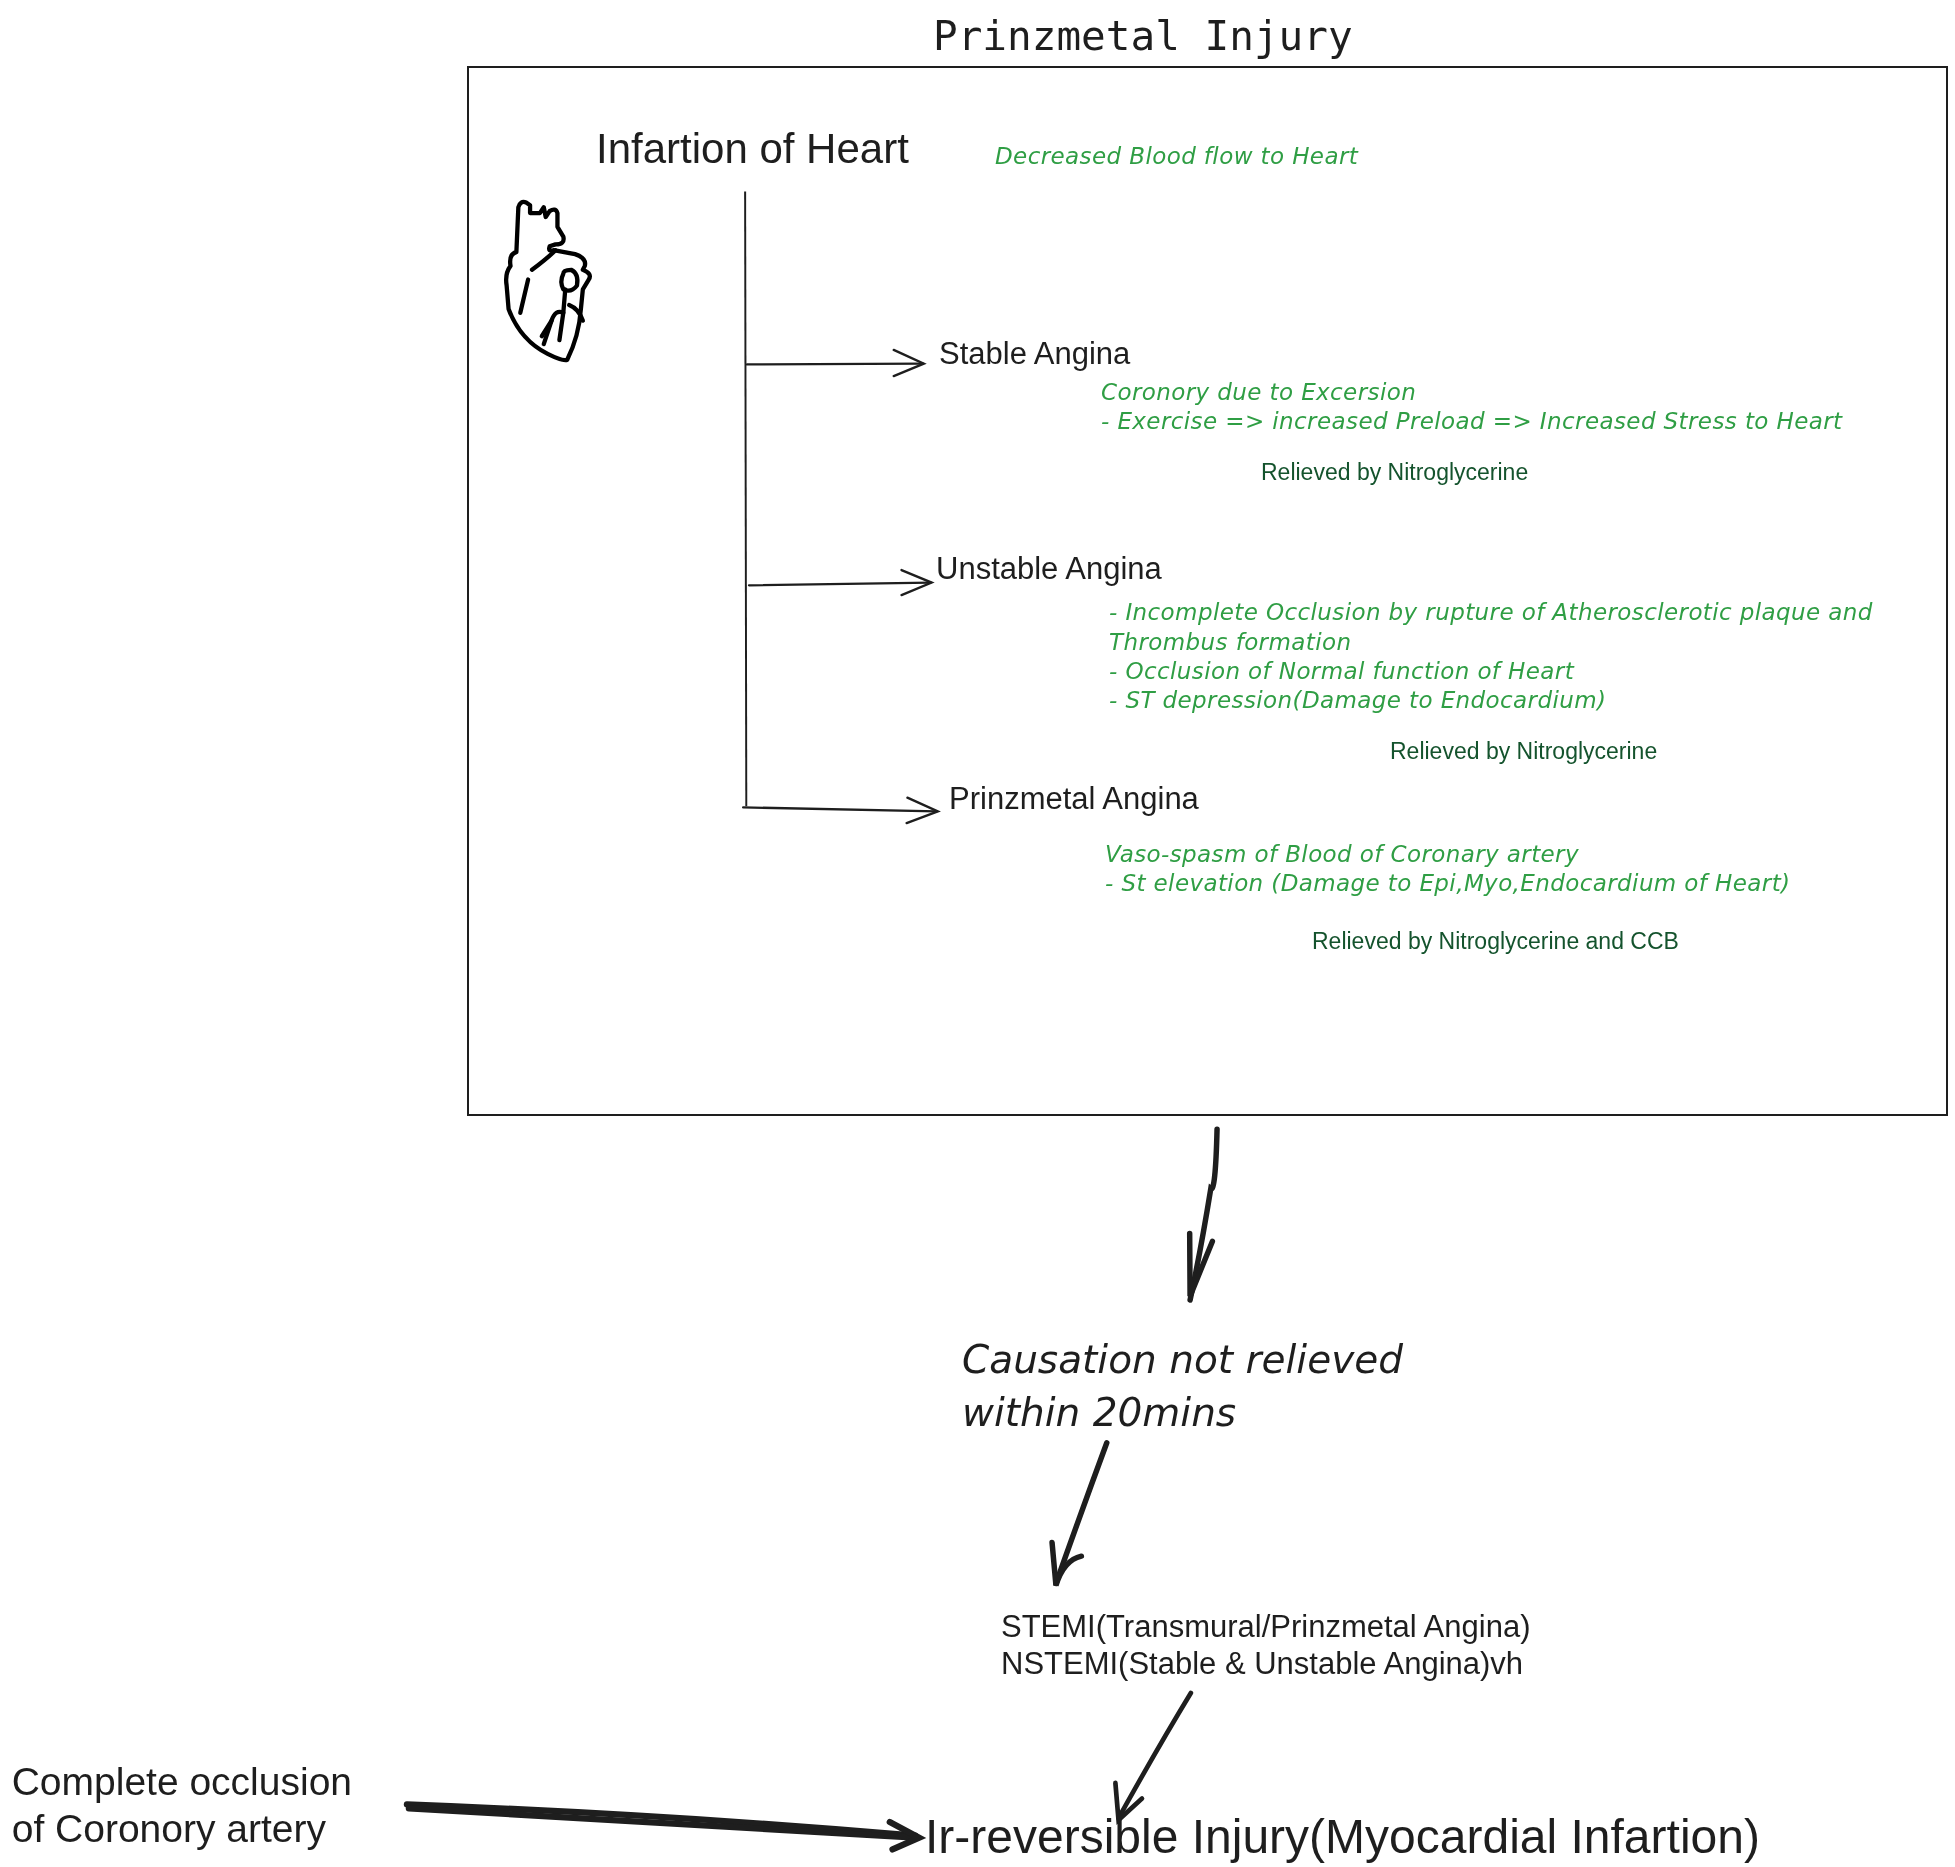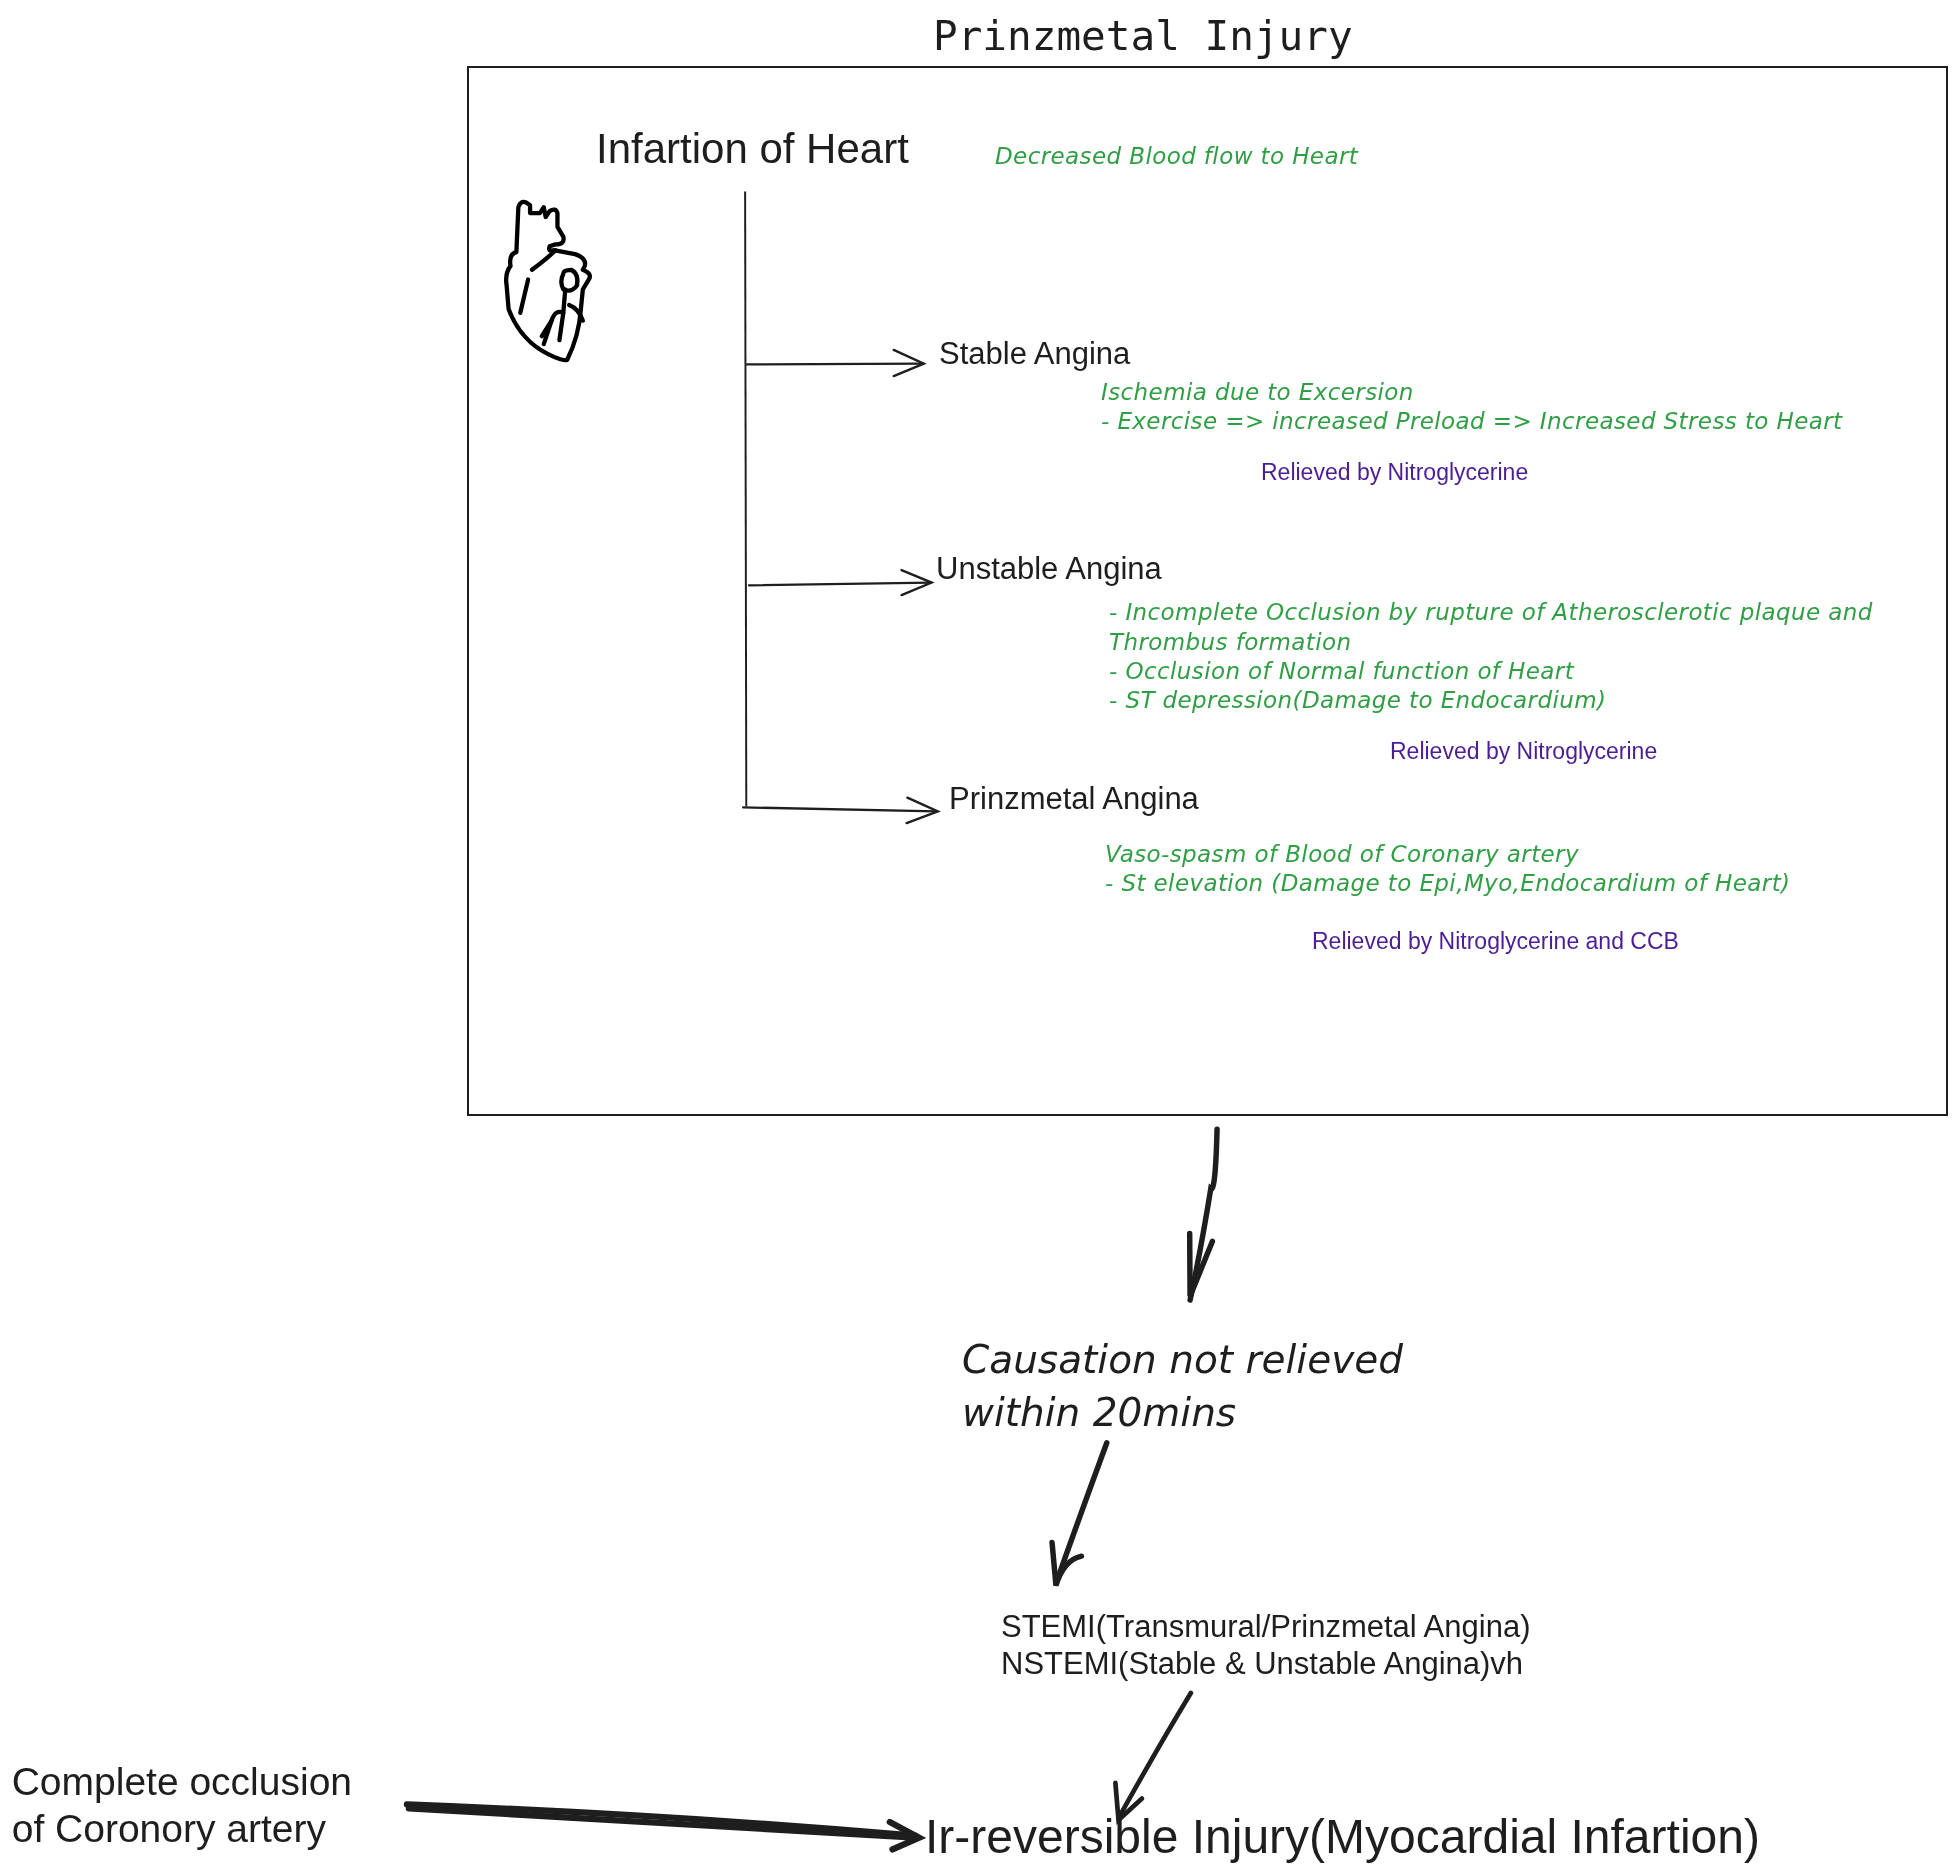--- a/index.html
+++ b/index.html
@@ -2,21 +2,21 @@
 <html style="font-size:6.3px"><head>
 <meta charset="utf-8">
 <style>
   html, body { margin:0; padding:0; background:#ffffff; }
   body { width:1961px; height:1867px; position:relative; overflow:hidden; }
   .abs { position:absolute; white-space:nowrap; }
   .title { font-family:"DejaVu Sans Mono", monospace; font-size:41px; color:#1e1e1e; }
   .sans { font-family:"Liberation Sans", sans-serif; color:#1e1e1e; }
   .hand { font-family:"DejaVu Sans", sans-serif; font-style:italic; }
   .green { color:#2f9e44; font-size:23px; letter-spacing:0.4px; }
-  .red { color:#4c1d95; font-size:23px; font-family:"Liberation Sans", sans-serif;text-align:center; }
+  .red { color:#14532d; font-size:23px; font-family:"Liberation Sans", sans-serif;text-align:center; }
   .box { position:absolute; left:467px; top:66px; width:1481px; height:1050px; border:2.3px solid #1e1e1e; box-sizing:border-box; }
   svg.overlay { position:absolute; left:0; top:0; }
   .black-hand { color:#1e1e1e; font-size:39px; font-family:"DejaVu Sans", sans-serif; font-style:italic; }
 </style>
 </head>
 <body>
 
 <div class="abs title" style="left:933px; top:11.7px;">Prinzmetal Injury</div>
 
 <div class="box"></div>
@@ -67,21 +67,21 @@
   </g>
 
   <g fill="none" stroke="#1e1e1e" stroke-width="16" stroke-linecap="round">
     <path d="M1040,4615 Q1700,4640 2340,4695"></path>
     <path d="M1045,4625 Q1700,4665 2340,4700"></path>
     <path d="M2275,4660 L2350,4700 L2282,4730"></path>
   </g>
 </svg>
 
 <div class="abs sans" style="left:939px; top:336px; font-size:31px;">Stable Angina</div>
-<div class="abs hand green" style="left:1101px; top:379px;">Ischemia due to Excersion</div>
+<div class="abs hand green" style="left:1101px; top:379px;">Coronory due to Excersion</div>
 <div class="abs hand green" style="left:1101px; top:408px;">- Exercise =&gt; increased Preload =&gt; Increased Stress to Heart</div>
 <div class="abs red" style="left:1261px; top:459px;">Relieved by Nitroglycerine</div>
 
 <div class="abs sans" style="left:936px; top:551px; font-size:31px;">Unstable Angina</div>
 <div class="abs hand green" style="left:1109px; top:599px;">- Incomplete Occlusion by rupture of  Atherosclerotic plaque and</div>
 <div class="abs hand green" style="left:1109px; top:629px;">Thrombus formation</div>
 <div class="abs hand green" style="left:1109px; top:658px;">- Occlusion of Normal function of Heart</div>
 <div class="abs hand green" style="left:1109px; top:687px;">- ST depression(Damage to Endocardium)</div>
 <div class="abs red" style="left:1390px; top:738px;">Relieved by Nitroglycerine</div>
 

